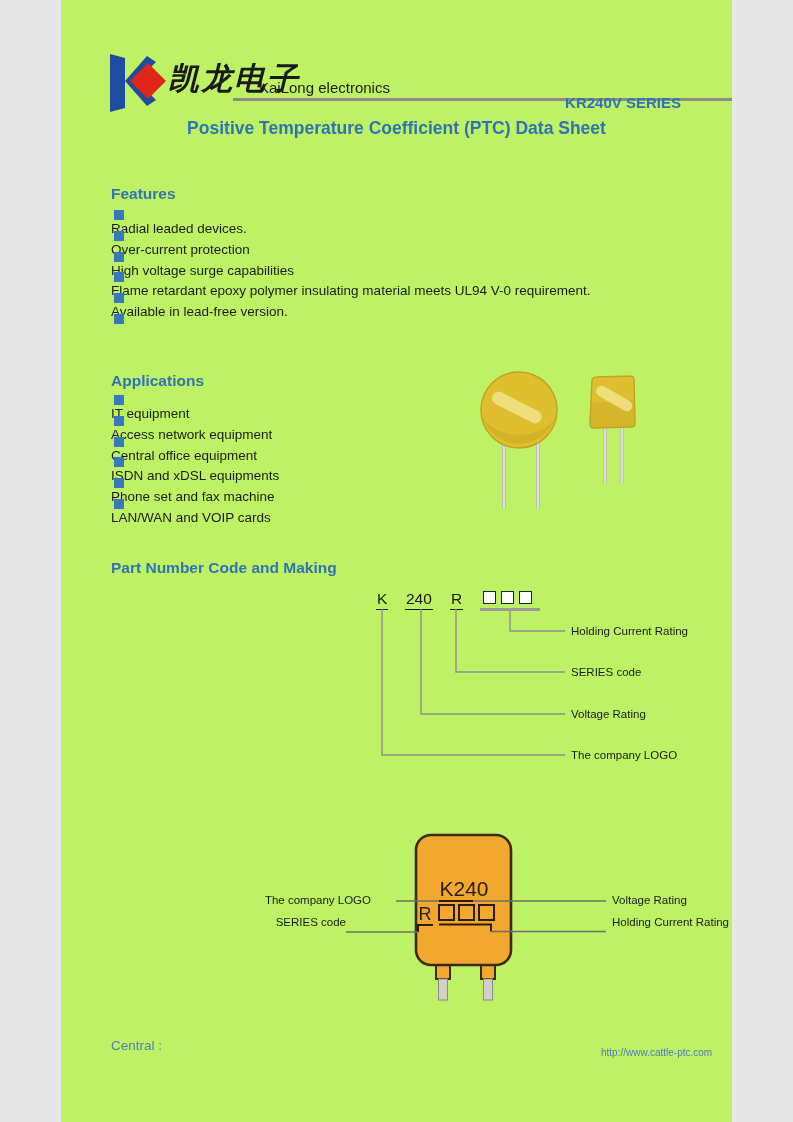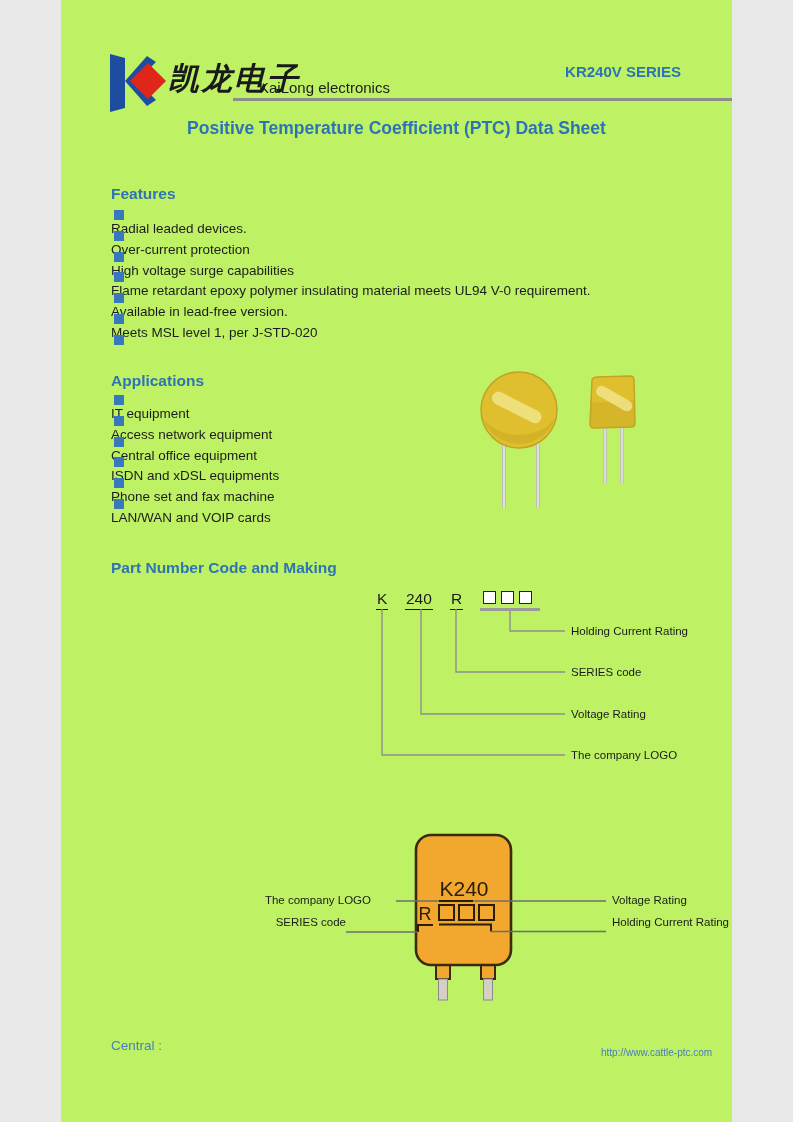--- a/index.html
+++ b/index.html
@@ -12,21 +12,21 @@
     background: #bef264;
     overflow: hidden;
   }
   .abs { position: absolute; }
 
   
   .brand-cn { left: 107px; top: 58px; font-size: 31px; font-weight: bold; color: #1a1a1a;
               font-family: "DejaVu Sans", sans-serif; letter-spacing: 2px; font-style: italic; }
   .brand-en { left: 198px; top: 79px; font-size: 15px; color: #1c1c1c; }
   .header-rule { left: 172px; top: 98px; width: 570px; height: 3px; background: #8c8c8c; }
-  .series { top: 63px; right: 51px; font-size: 15px; font-weight: bold; color: #2e74b5; margin-left: 34px; }
+  .series { top: 94px; right: 51px; font-size: 15px; font-weight: bold; color: #2e74b5; margin-left: 34px; }
   .doc-title { left: 0; top: 118px; width: 100%; text-align: center;
                font-size: 17.5px; font-weight: bold; color: #2e74b5; }
 
   
   .sec-head { font-size: 15.5px; font-weight: bold; color: #2e74b5; }
 
   
   .blist { list-style: none; }
   .bitem { display: flex; align-items: flex-start; height: 20.8px; flex-direction: column; }
   .bullet { flex: 0 0 auto; width: 10px; height: 10px; background: #3878bc; margin: 4px 9px 0 3px; }
@@ -85,24 +85,20 @@
   <li class="bitem">
     <span class="bullet"></span>
     <span class="btext">Flame retardant epoxy polymer insulating material meets UL94 V-0 requirement.</span>
   </li>
 
   <li class="bitem">
     <span class="bullet"></span>
     <span class="btext">Available in lead-free version.</span>
   </li>
 
-  <li class="bitem">
-    <span class="bullet"></span>
-    <span class="btext">Meets MSL level 1, per J-STD-020</span>
-  </li>
 
   <li class="bitem">
     <span class="bullet"></span>
   </li>
 </ul>
 
   <div class="abs sec-head" style="left:50px; top:372px;">Applications</div>
   <ul class="abs blist" style="left:50px; top:391px; width:340px;">
   <li class="bitem">
     <span class="bullet"></span>

